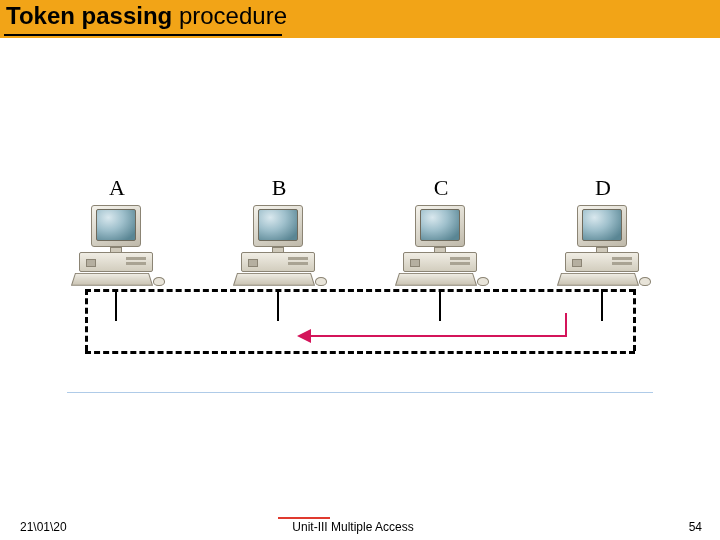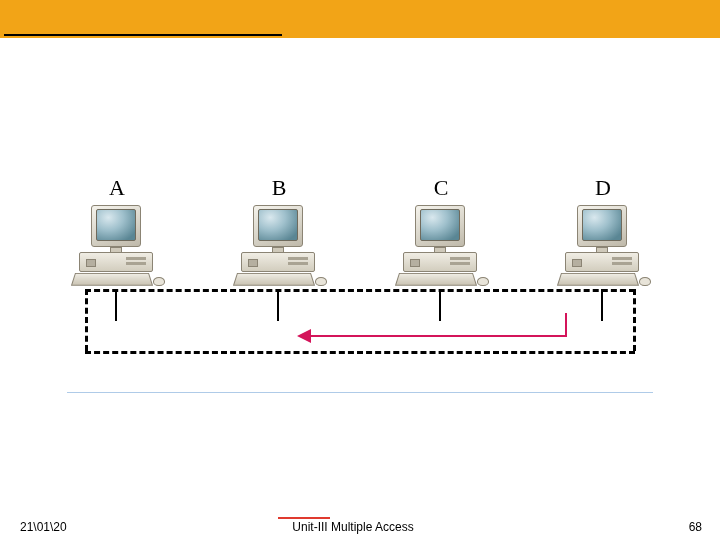--- a/index.html
+++ b/index.html
@@ -278,20 +278,23 @@
     font-size: 12px;
     color: #000;
   }
 </style>
 </head>
 <body>
 
 <div class="slide">
 
   <div class="title-bar">
+    <div class="title-text">
+      <span class="bold">Token passing</span><span class="regular"> procedure</span>
+    </div>
     <div class="title-underline"></div>
   </div>
 
   <div class="diagram">
 
     <div class="station st-a">
       <div class="station-label">A</div>
       <div class="computer">
         <div class="monitor-outer"></div>
         <div class="monitor-screen"></div>
@@ -351,16 +354,16 @@
     <div class="arrow-line"></div>
     <div class="arrow-head"></div>
   </div>
 
   <div class="baseline"></div>
 
   <div class="footer">
     <div class="footer-date">21\01\20</div>
     <div class="footer-red-bar"></div>
     <div class="footer-center">Unit-III Multiple Access</div>
-    <div class="footer-page">68</div>
+    <div class="footer-page">54</div>
   </div>
 
 </div>
 
 </body></html>

